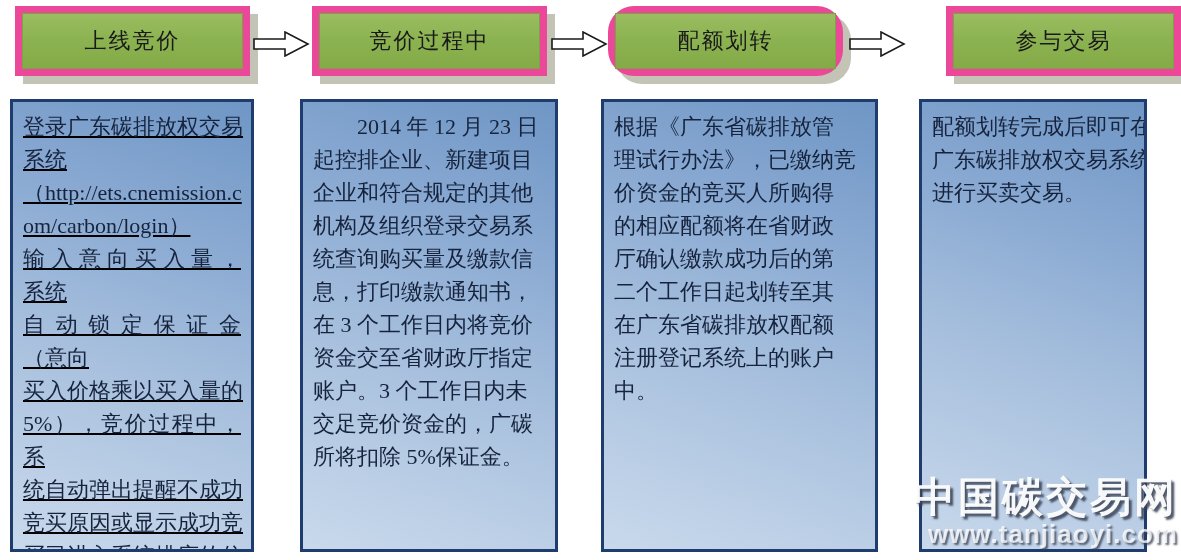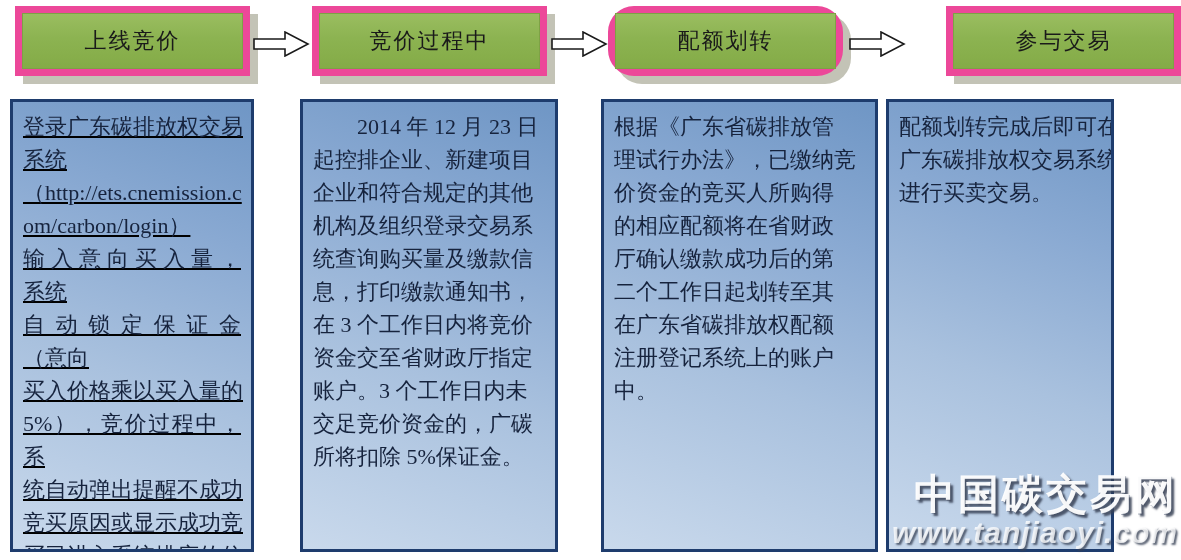--- a/index.html
+++ b/index.html
@@ -26,40 +26,39 @@
   .flow-arrow{position:absolute;top:31px;width:58px;height:26px;}
   .a1{left:252px;} .a2{left:550px;} .a3{left:848px;}
   
   .detail-box{
     position:absolute;top:99px;height:453px;box-sizing:border-box;
     border:3px solid #1e3c6d;
     background:linear-gradient(200deg,#6f96c5 0%,#89a9d2 28%,#a9c1de 60%,#c9d9ec 100%);
     padding:8px 10px;overflow:hidden;
   }
   .b1{left:10px;width:244px;text-decoration:underline;} .b2{left:300px;width:258px;}
-  .b3{left:601px;width:277px;} .b4{left:886px;width:228px;}
+  .b3{left:601px;width:277px;} .b4{left:919px;width:228px;}
   .detail-text{
     white-space:pre-line;font-size:22px;line-height:33px;color:#16233d;
     text-align:justify;word-break:keep-all;
   }
   
   .watermark{
     position:absolute;right:3px;bottom:10px;text-align:right;
     font-family:"Liberation Sans","DejaVu Sans",sans-serif;pointer-events:none;margin-top:44px;
   }
   .watermark .brand{
     font-size:41px;font-weight:bold;letter-spacing:3px;line-height:1.05;
     color:rgba(255,255,255,0.95);
     text-shadow:3px 3px 2px rgba(55,65,85,0.85),1px 1px 0 rgba(120,130,150,0.6);
   }
   .watermark .url{
-    font-size:30px;font-weight:bold;letter-spacing:1px;
+    font-size:26px;font-weight:bold;letter-spacing:1px;
     color:rgba(255,255,255,0.78);
     text-shadow:2px 2px 2px rgba(55,65,85,0.8);
-    font-style:italic;
   }
 </style>
 </head>
 <body>
 
 <div class="canvas">
 
   <div class="flow-header h1">
     <div class="green">
       <span>上线竞价</span>

